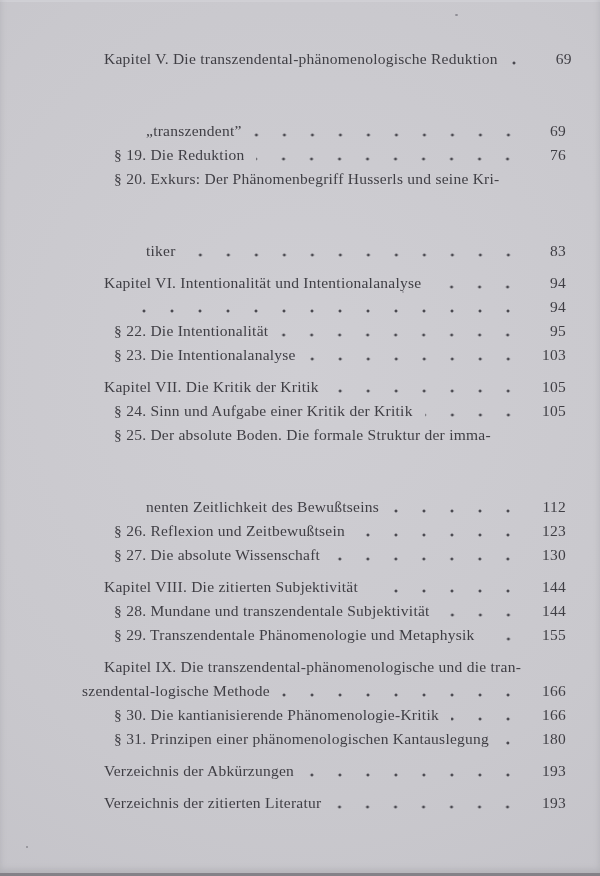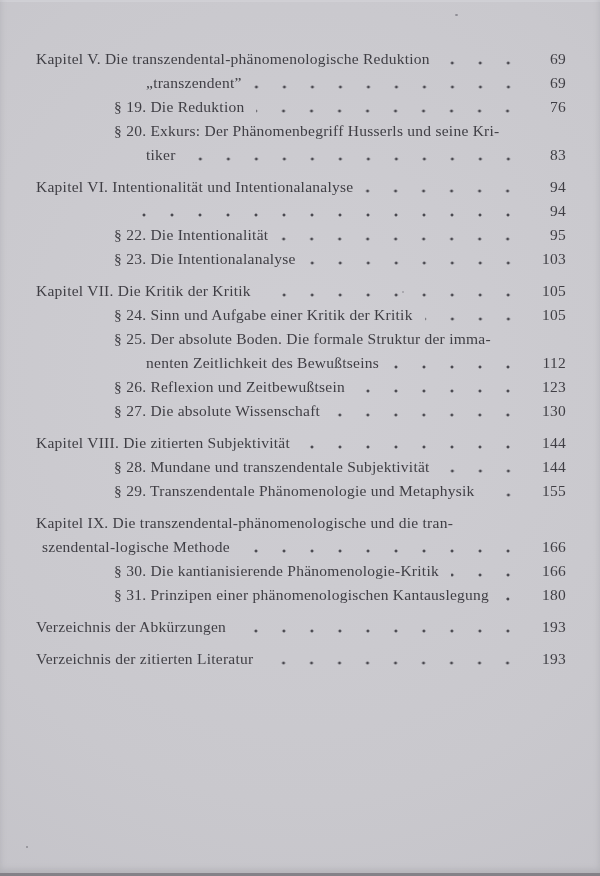--- a/index.html
+++ b/index.html
@@ -28,24 +28,24 @@
     letter-spacing: 0.25px;
   }
   .row {
     display: flex;
     height: 24px;
     line-height: 24px;
     white-space: nowrap;
   }
   .row .t { flex: 0 0 auto; }
   
-  .c  { padding-left: 36px;  }   
-  .cc { padding-left: 42px; font-family: Liberation Serif, serif;  }   
+  .c  { padding-left: 76px; margin-left: 28px;  }   
+  .cc { padding-left: 82px; font-family: Liberation Serif, serif;  }   
   .s  { padding-left: 114px; }   
-  .sc { padding-left: 146px; }   
+  .sc { padding-left: 146px; margin-top: 48px; }   
   .gap { margin-top: 8px; }      
 
   .dots {
     flex: 1 1 auto;
     align-self: flex-end;
     height: 4px;
     margin: 0 8px 6px 12px;
     background-image: radial-gradient(circle, #4a4950 1.15px, rgba(74,73,80,0) 1.8px);
     background-size: 28px 4px;
     background-repeat: repeat-x;

